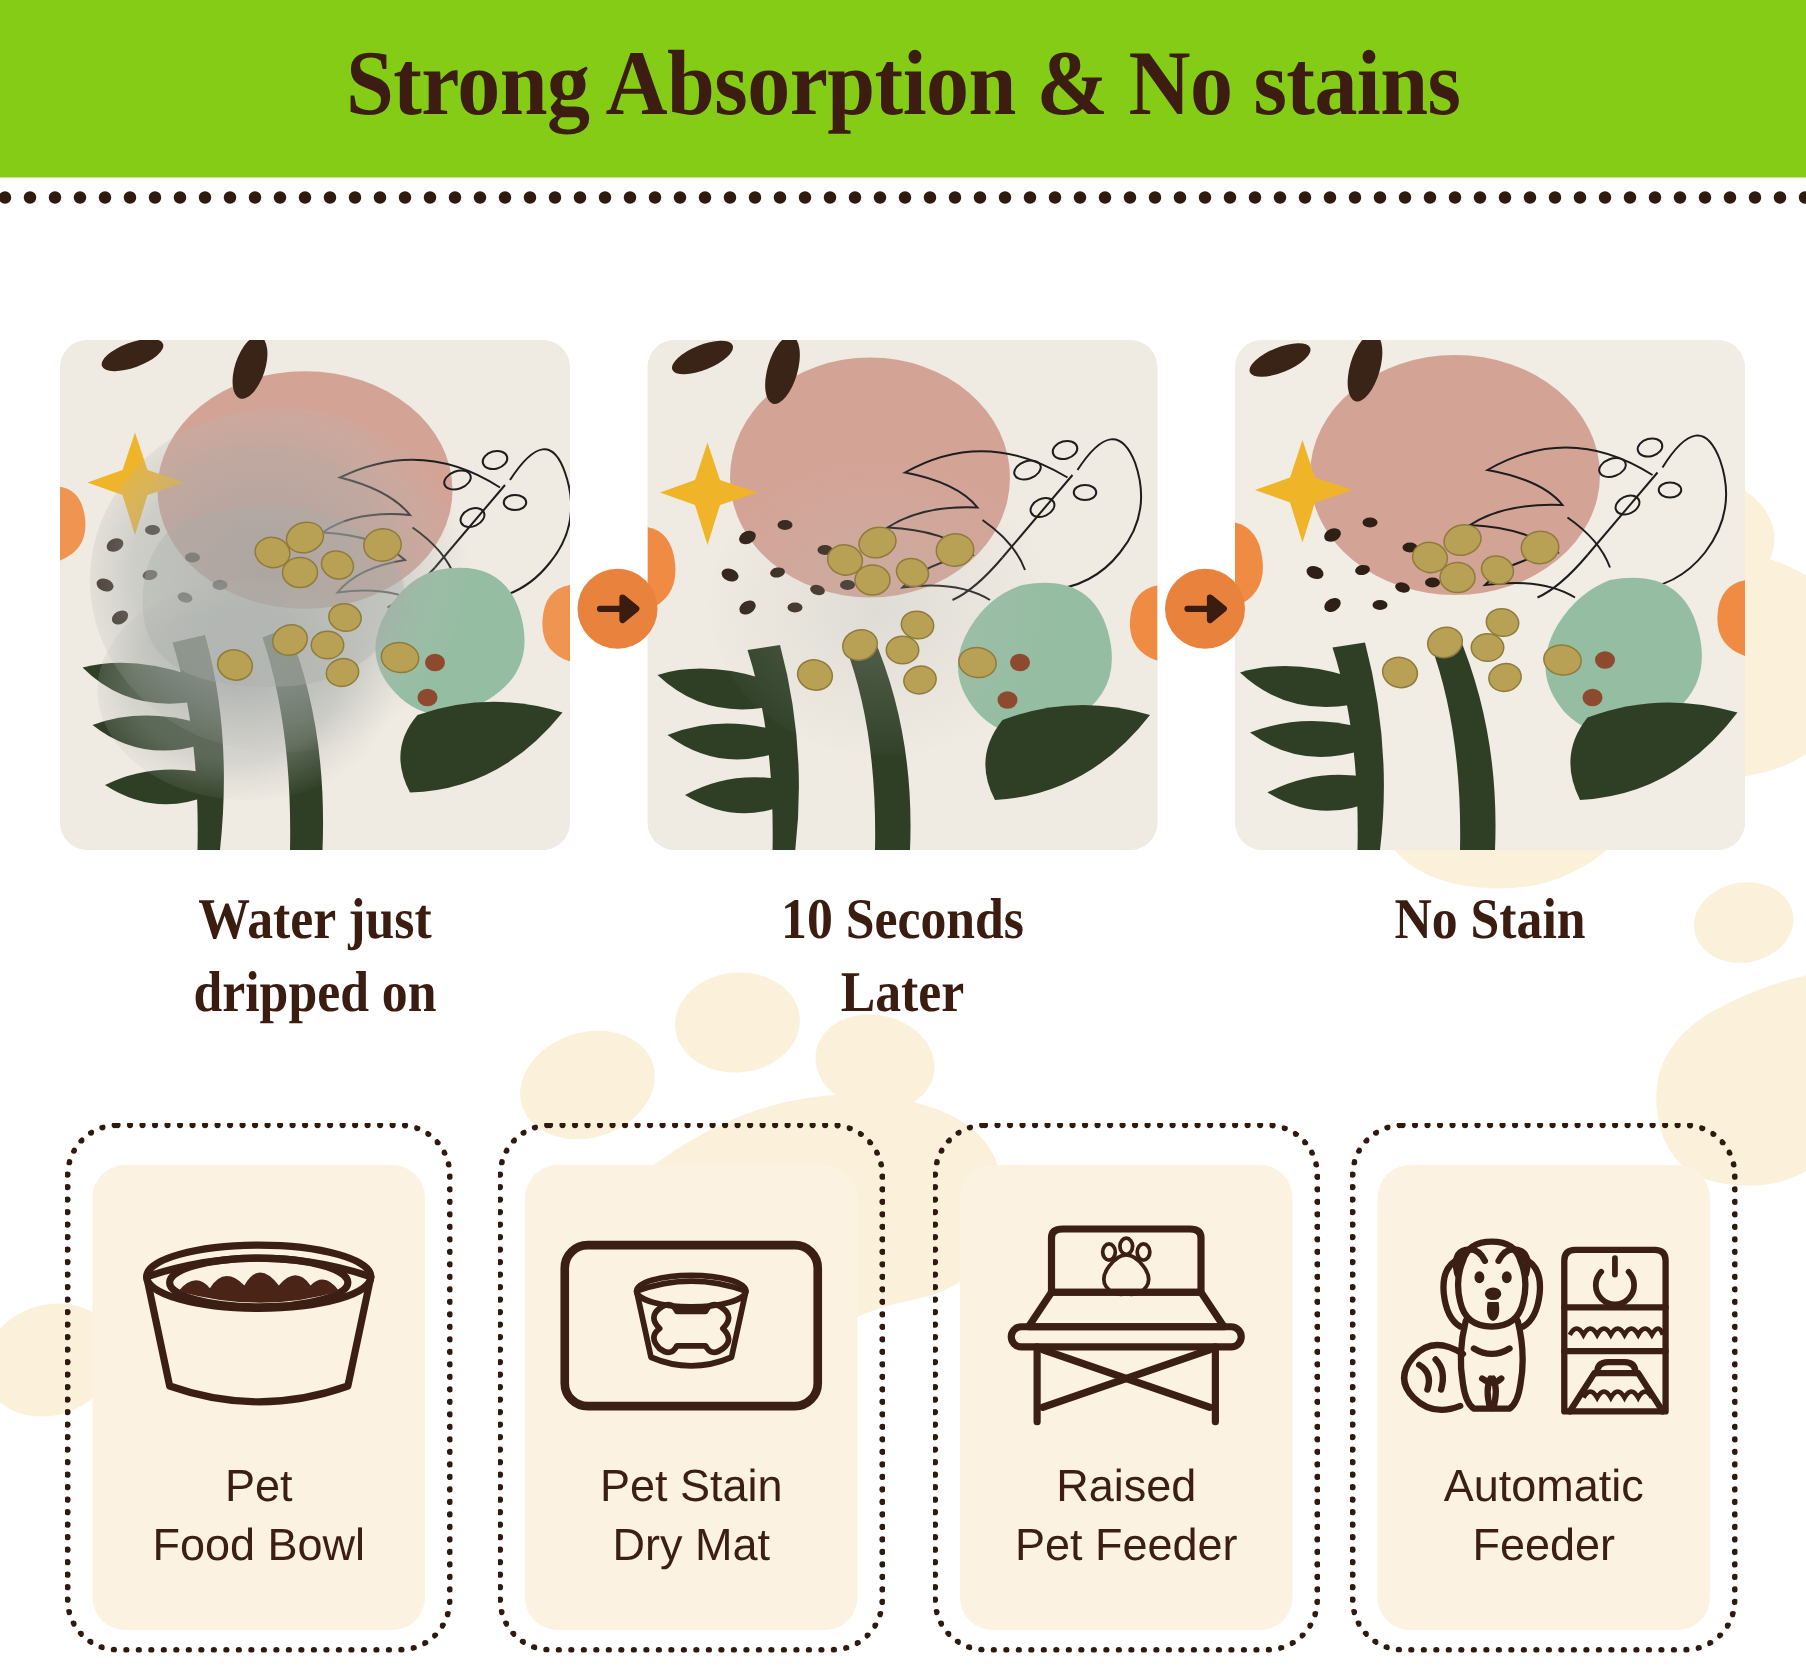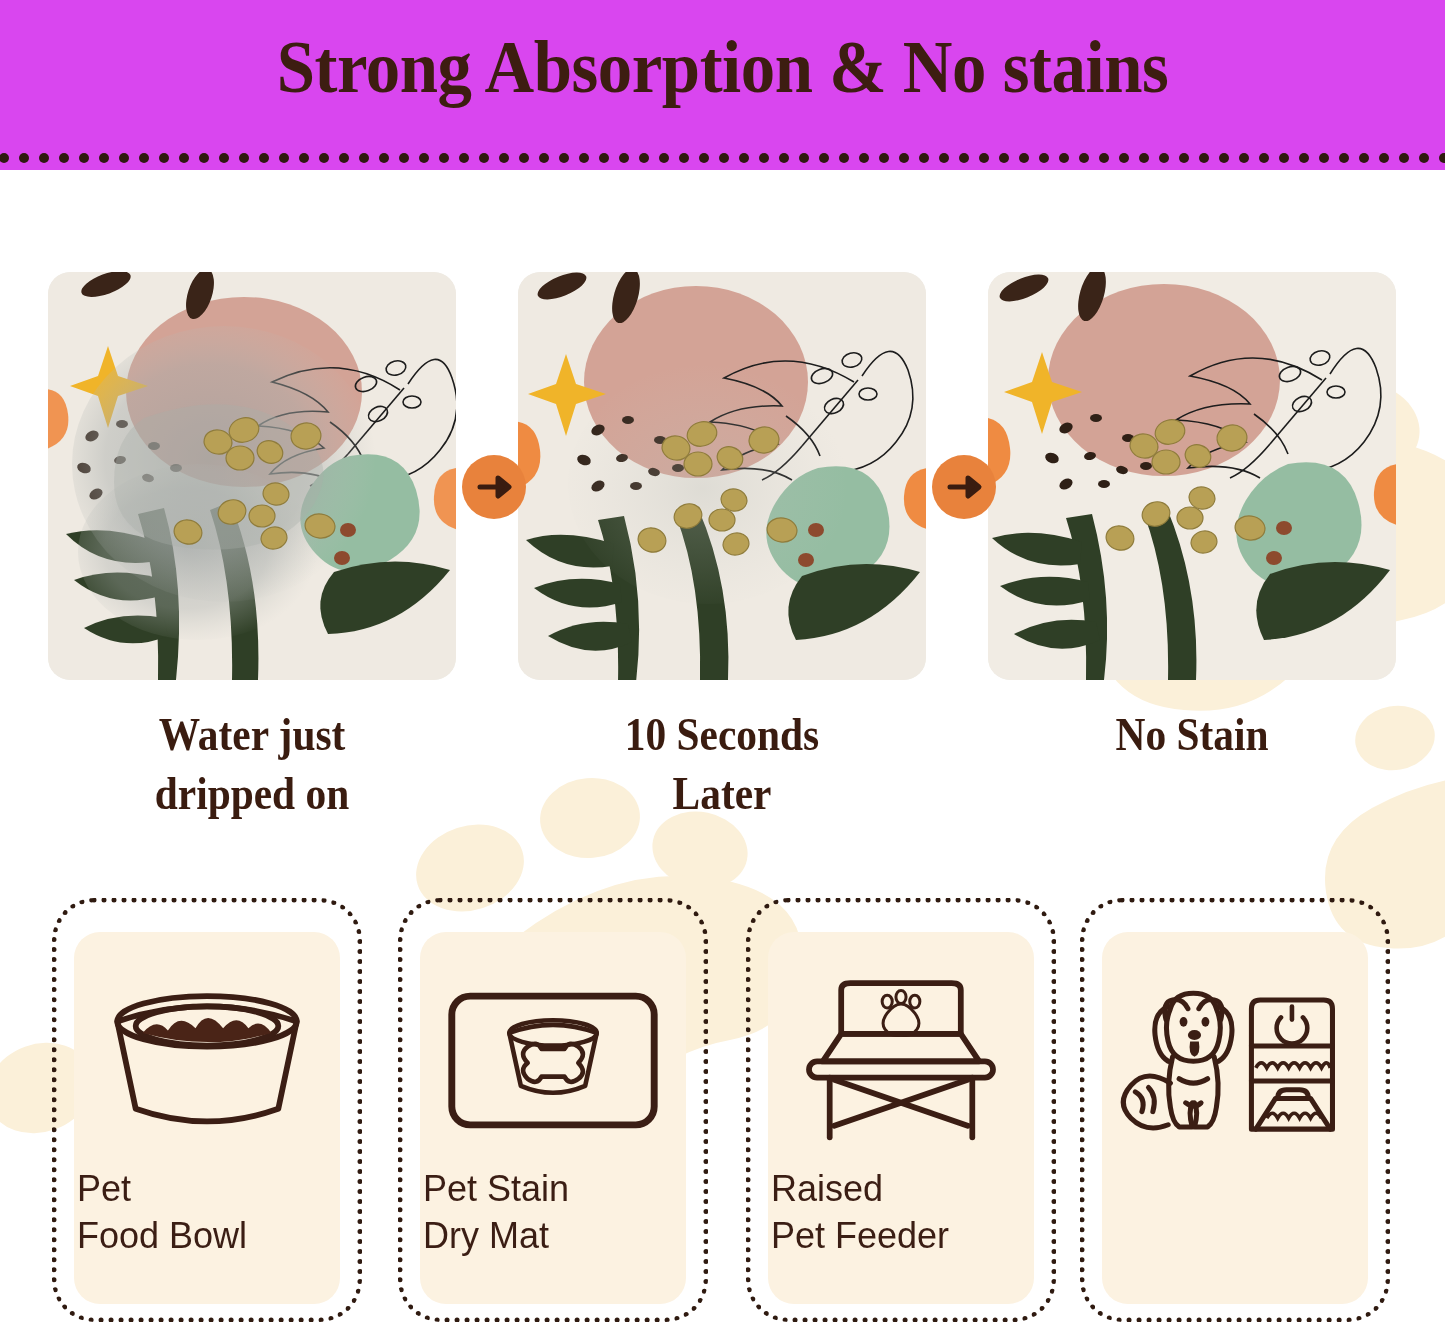--- a/index.html
+++ b/index.html
@@ -27,22 +27,22 @@
     width: 1445px; height: 1164px;
     z-index: 0;
     pointer-events: none;
   }
 
   
   #header-band {
     position: absolute;
     left: 0; top: 0;
     width: 1445px;
-    height: 170px;
-    background: #d946ef;
+    height: 142px;
+    background: #84cc16;
     z-index: 5;
   }
   #header-title {
     position: absolute;
     left: 0; top: 30px;
     width: 1445px;
     text-align: center;
     color: #3d1d11;
     font-family: "Liberation Serif", "DejaVu Serif", serif;
     font-weight: bold;
@@ -148,21 +148,21 @@
     width: 230px;
     margin-top: 28px;
     display: flex;
     align-items: center;
     justify-content: center;
   }
   .card-icon svg { display: block; max-width: 100%; max-height: 100%; }
   .card-label {
     margin-top: 6px;
     width: 260px;
-    text-align: left;
+    text-align: center;
     color: #3b1e14;
     font-family: "Liberation Sans", sans-serif;
     font-weight: normal;
     font-size: 36px;
     line-height: 1.30;
     white-space: pre-line;
   }
 </style>
 </head>
 <body>
@@ -602,16 +602,18 @@
             <path d="M147 36 a14 14 0 1 0 20 0"></path>
             <path d="M157 26 v12"></path>
           </g>
 
           <g fill="none" stroke="#3b1e14" stroke-width="3.4">
             <path d="M124 82 q5 -9 10 0 q5 -9 10 0 q5 -9 10 0 q5 -9 10 0 q5 -9 10 0 q5 -9 10 0 q5 -9 8 0"></path>
             <path d="M134 128 q5 -9 10 0 q5 -9 10 0 q5 -9 10 0 q5 -9 10 0 q5 -9 10 0"></path>
           </g>
         </svg>
       </div>
+      <div class="card-label">Automatic
+Feeder</div>
     </div>
   </div>
 
 </div>
 
 </body></html>

